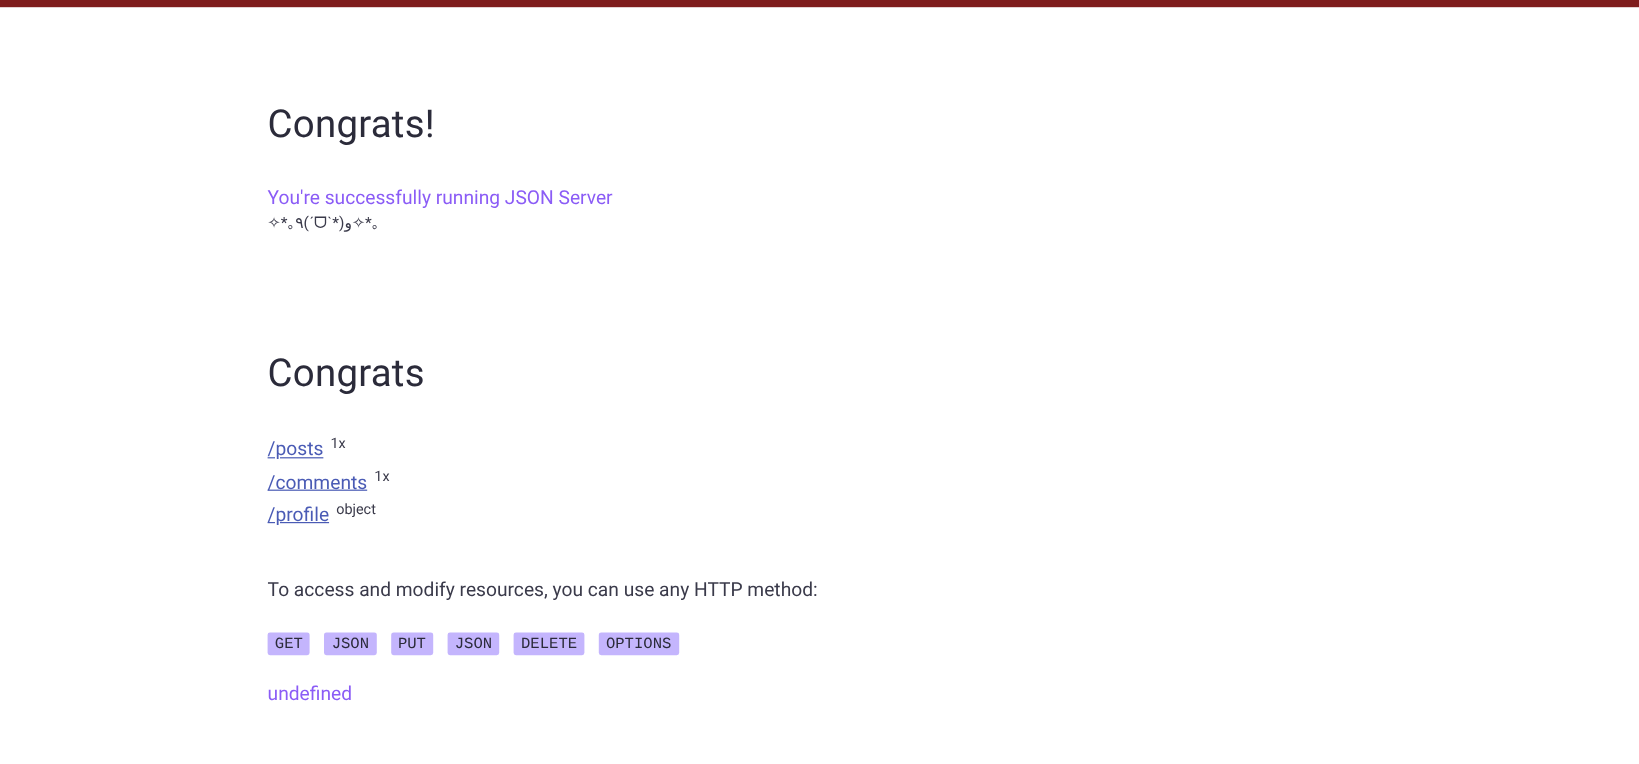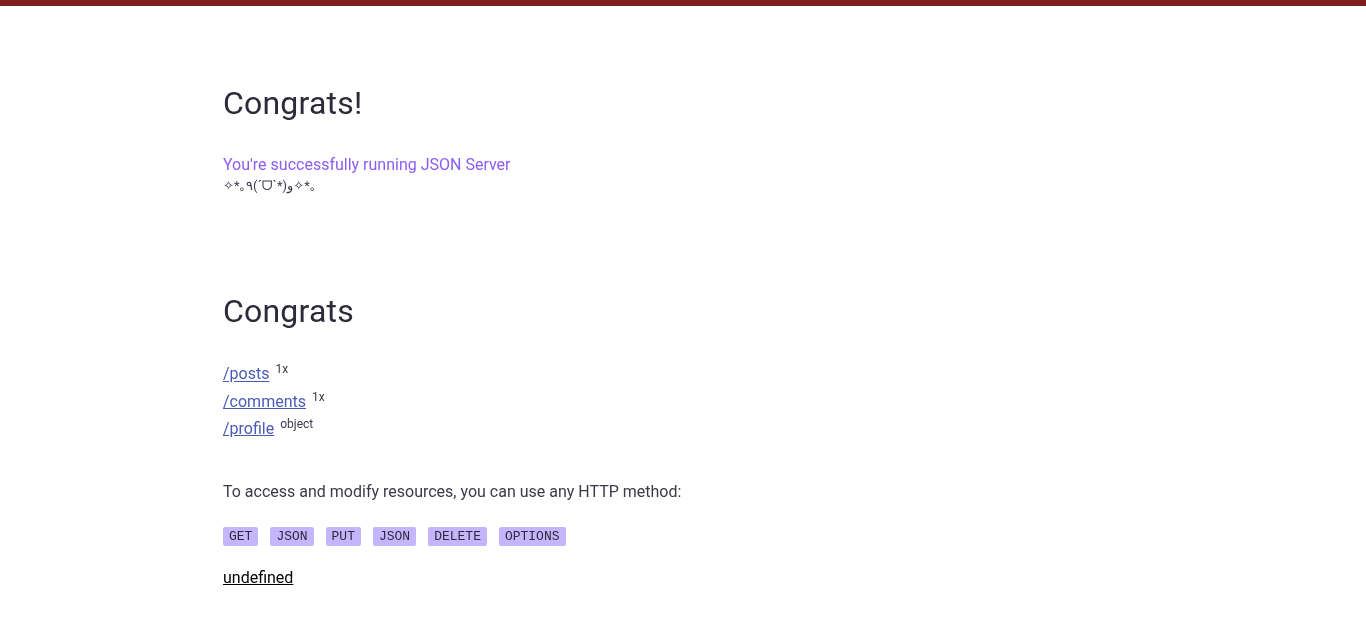--- a/index.html
+++ b/index.html
@@ -97,22 +97,21 @@
       font-size: 13px;
       background: #c4b5fd;
       color: #2b2b3a;
       padding: 2px 6px;
       border-radius: 2px;
       margin-right: 8px;
     }
     .undefined-text {
       margin-top: 22px;
       font-size: 16px;
-      color: #000000;
-      text-decoration: underline;
+      color: #8b5cf6;
     }
   </style>
 </head>
 <body>
 
 <div class="viewport">
   <div class="content">
 
     <h1>Congrats!</h1>
     <p class="intro-text">You're successfully running JSON Server</p>

